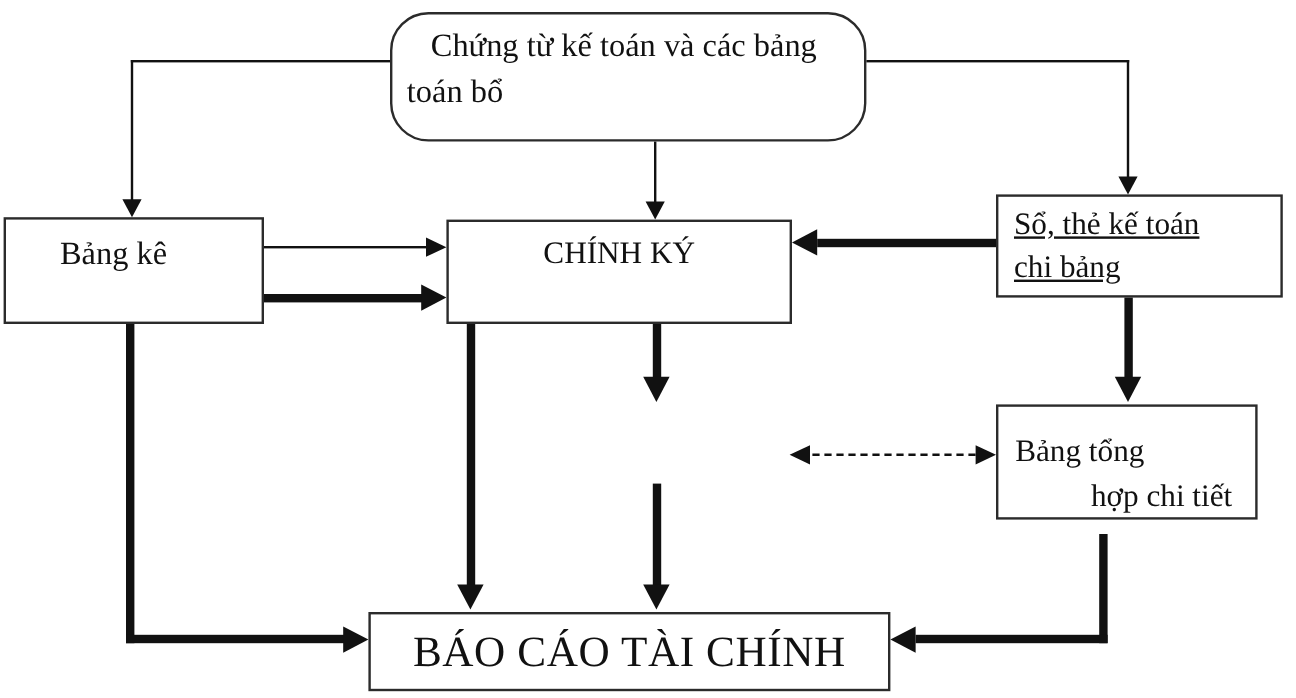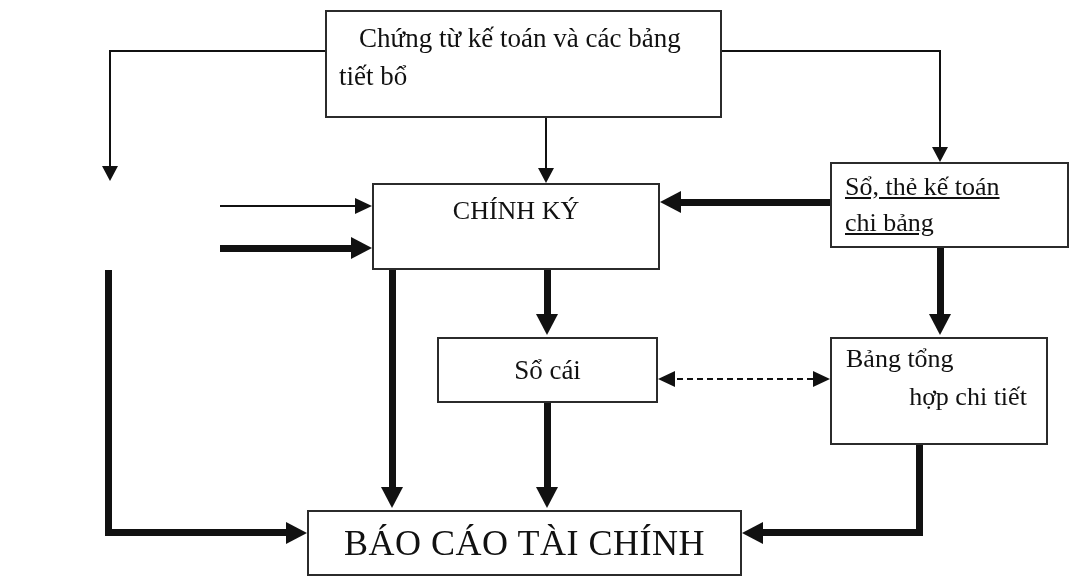--- a/index.html
+++ b/index.html
@@ -25,56 +25,56 @@
   .dashline{position:absolute;height:0;border-top:2px dashed var(--line);}
   .ah{position:absolute;width:0;height:0;}
   .ah.down-thin{border-left:8px solid transparent;border-right:8px solid transparent;border-top:15px solid var(--line);}
   .ah.down-thick{border-left:11px solid transparent;border-right:11px solid transparent;border-top:21px solid var(--line);}
   .ah.right-thin{border-top:8px solid transparent;border-bottom:8px solid transparent;border-left:17px solid var(--line);}
   .ah.right-thick{border-top:11px solid transparent;border-bottom:11px solid transparent;border-left:21px solid var(--line);}
   .ah.left-thin{border-top:8px solid transparent;border-bottom:8px solid transparent;border-right:17px solid var(--line);}
   .ah.left-thick{border-top:11px solid transparent;border-bottom:11px solid transparent;border-right:21px solid var(--line);}
 
   
-  .b-documents{left:325px;top:10px;width:397px;height:108px;padding:7px 14px 0 12px;font-size:27px;line-height:38px;}
+  .b-documents{left:325px;top:10px;width:397px;height:108px;padding:7px 14px 0 12px;font-size:27px;line-height:38px;border-radius:32px;}
   .b-documents .l1{display:block;text-indent:20px;}
   .b-bangke{left:3px;top:181px;width:217px;height:89px;padding:10px 0 0 45px;font-size:27px;}
   .b-nhatky{left:372px;top:183px;width:288px;height:87px;text-align:center;padding-top:7px;}
   .b-nhatky span{display:block;white-space:pre;}
   .b-sothe{left:830px;top:162px;width:239px;height:86px;padding:5px 0 0 13px;line-height:36px;}
   .b-sothe span{display:block;text-decoration:underline;}
   .b-socai{left:437px;top:337px;width:221px;height:66px;display:flex;align-items:center;justify-content:center;font-size:27px;}
-  .b-bangtong{left:830px;top:337px;width:218px;height:108px;padding-top:1px;line-height:38px;}
+  .b-bangtong{left:830px;top:337px;width:218px;height:96px;padding-top:18px;line-height:38px;}
   .b-bangtong .l1{display:block;padding-left:14px;}
   .b-bangtong .l2{display:block;padding-left:58px;text-align:center;}
   .b-baocao{left:307px;top:510px;width:435px;height:66px;display:flex;align-items:center;justify-content:center;font-size:36px;letter-spacing:.5px;}
 </style>
 </head>
 <body>
 
 <div id="stage">
 
   <div class="box b-documents">
     <span class="l1">Chứng từ kế toán và các bảng</span>
-    <span class="l2">tiết bổ</span>
+    <span class="l2">toán bổ</span>
   </div>
 
+  <div class="box b-bangke">
+    <span>Bảng kê</span>
+  </div>
 
   <div class="box b-nhatky">
     <span>CHÍNH KÝ</span>
   </div>
 
   <div class="box b-sothe">
     <span>Sổ, thẻ kế toán</span>
     <span>chi bảng</span>
   </div>
 
-  <div class="box b-socai">
-    <span>Sổ cái</span>
-  </div>
 
   <div class="box b-bangtong">
     <span class="l1">Bảng tổng</span>
     <span class="l2">hợp chi tiết</span>
   </div>
 
   <div class="box b-baocao">
     <span>BÁO CÁO TÀI CHÍNH</span>
   </div>
 

